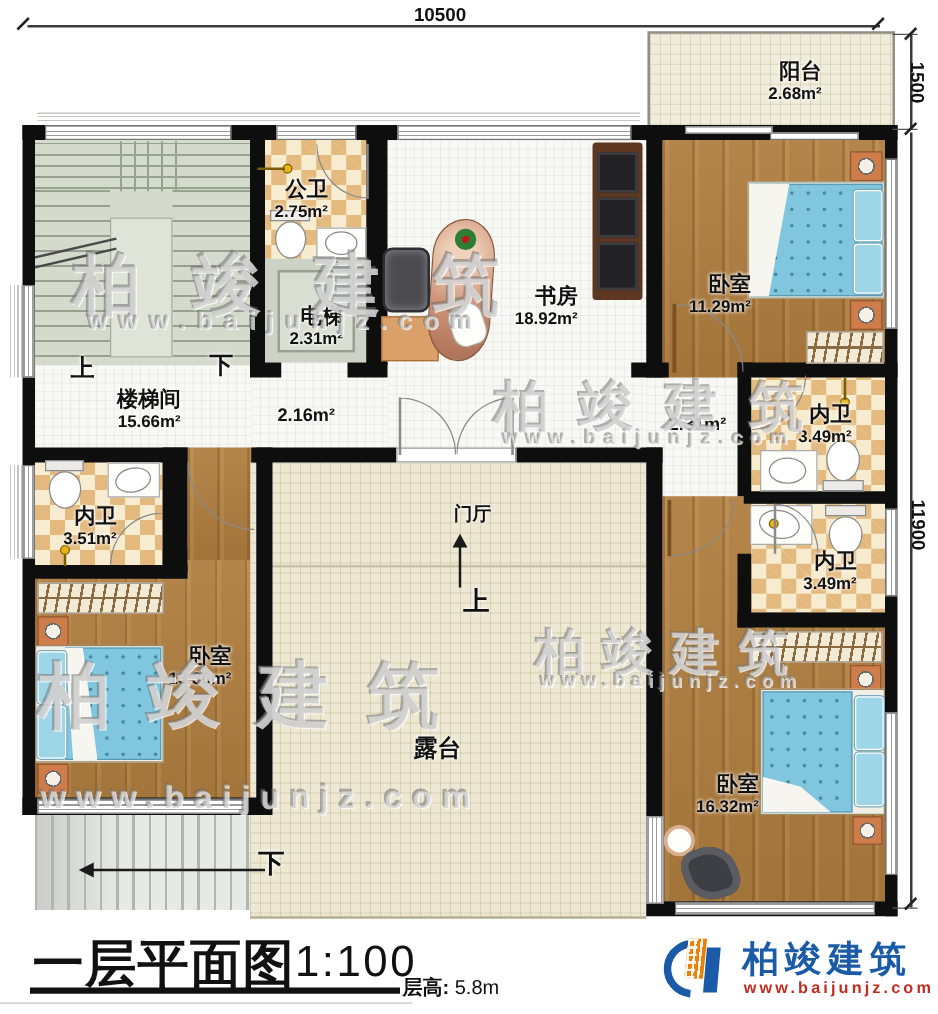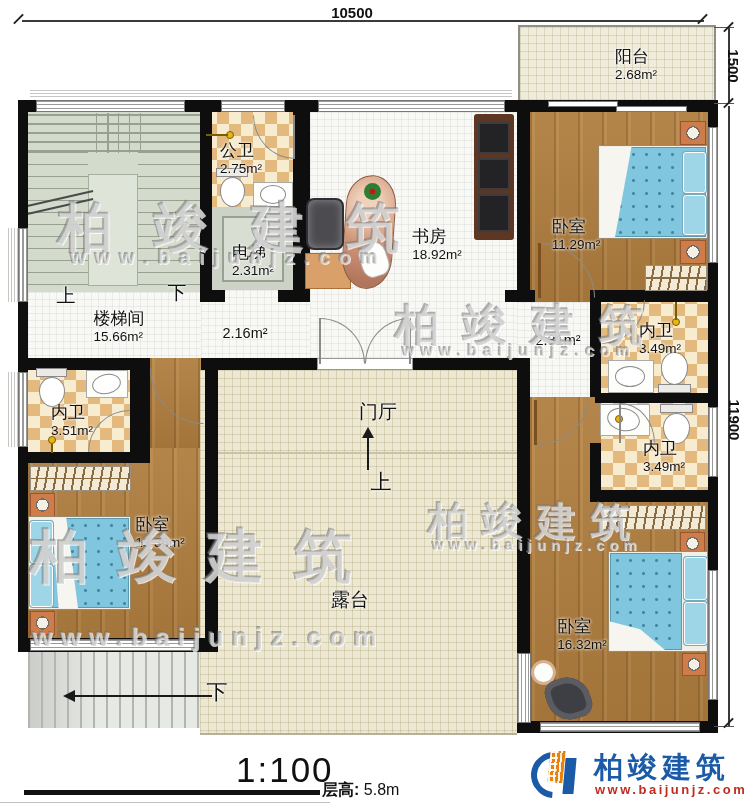--- a/index.html
+++ b/index.html
@@ -48,22 +48,22 @@
   .toilet-bowl{position:absolute;background:#fff;border:1.5px solid #8a8a8a;border-radius:50% 50% 50% 50%/46% 46% 54% 54%;box-sizing:border-box;}
   .toilet-tank{position:absolute;background:#eceae6;border:1px solid #8a8a8a;box-sizing:border-box;}
   .basin{position:absolute;background:#fdfdfa;border:1px solid #aaa;box-sizing:border-box;}
   .basin-oval{position:absolute;background:#fff;border:1.5px solid #8a8a8a;border-radius:50%;box-sizing:border-box;}
   .knob{position:absolute;width:8px;height:8px;border-radius:50%;background:#e7b517;border:1.5px solid #7a5d00;box-sizing:border-box;}
   .arc{position:absolute;box-sizing:border-box;border:1.2px solid #8a8a8a;background:transparent;}
   .arc-tr{border-color:#8a8a8a #8a8a8a transparent transparent;border-radius:0 100% 0 0;}
   .arc-tl{border-color:#8a8a8a transparent transparent #8a8a8a;border-radius:100% 0 0 0;}
   .arc-br{border-color:transparent #8a8a8a #8a8a8a transparent;border-radius:0 0 100% 0;}
   .arc-bl{border-color:transparent transparent #8a8a8a #8a8a8a;border-radius:0 0 0 100%;}
-  .rlabel{position:absolute;transform:translate(-50%,-50%);text-align:left;color:#111;
-    font-weight:normal;white-space:nowrap;line-height:1.15;z-index:30;
+  .rlabel{position:absolute;transform:translate(-50%,-50%);text-align:right;color:#111;
+    font-weight:bold;white-space:nowrap;line-height:1.15;z-index:30;
     text-shadow:0 0 3px rgba(255,255,255,.9),0 0 3px rgba(255,255,255,.9);}
   .rname{font-size:17px;}
   .rarea{font-size:13.5px;}
   .ann{font-size:19px;}
   .dimtxt{position:absolute;font-size:15px;font-weight:bold;color:#111;white-space:nowrap;z-index:30;}
   .dline{position:absolute;background:#3a3a3a;}
   .tick{position:absolute;width:13px;height:2px;background:#222;transform:rotate(-45deg);}
   .wm{position:absolute;font-weight:bold;color:rgba(185,185,185,.5);white-space:nowrap;z-index:40;
       text-shadow:1px 1px 0 rgba(255,255,255,.75),-1px -1px 0 rgba(110,110,110,.55);}
   .tb-title{position:absolute;font-size:41px;font-weight:bold;color:#111;letter-spacing:1px;}
@@ -269,21 +269,21 @@
   </div>
   <div class="rlabel" style="left:660px;top:339px">
     <div class="rname">内卫</div>
     <div class="rarea">3.49m²</div>
   </div>
   <div class="rlabel" style="left:72px;top:421px">
     <div class="rname">内卫</div>
     <div class="rarea">3.51m²</div>
   </div>
   <div class="rlabel" style="left:378px;top:412px">
-    <div class="rname" style="font-size:19px">门厅</div>
+    <div class="rname" style="font-size:15px">门厅</div>
   </div>
   <div class="rlabel" style="left:160px;top:533px">
     <div class="rname">卧室</div>
     <div class="rarea">13.36m²</div>
   </div>
   <div class="rlabel" style="left:350px;top:600px">
     <div class="rname" style="font-size:19px">露台</div>
   </div>
   <div class="rlabel" style="left:664px;top:457px">
     <div class="rname">内卫</div>
@@ -318,20 +318,21 @@
 
   <div class="wm" style="left:58px;top:192px;font-size:54px;letter-spacing:42px">柏竣建筑</div>
   <div class="wm" style="left:70px;top:246px;font-size:20px;letter-spacing:9px">www.baijunjz.com</div>
   <div class="wm" style="left:395px;top:296px;font-size:44px;letter-spacing:24px">柏竣建筑</div>
   <div class="wm" style="left:402px;top:342px;font-size:16px;letter-spacing:6px">www.baijunjz.com</div>
   <div class="wm" style="left:30px;top:518px;font-size:58px;letter-spacing:30px">柏竣建筑</div>
   <div class="wm" style="left:32px;top:622px;font-size:26px;letter-spacing:8px">www.baijunjz.com</div>
   <div class="wm" style="left:428px;top:494px;font-size:40px;letter-spacing:14px">柏竣建筑</div>
   <div class="wm" style="left:432px;top:536px;font-size:15px;letter-spacing:5px">www.baijunjz.com</div>
 
+  <div class="tb-title" style="left:26px;top:744px">一层平面图</div>
   <div class="tb-scale" style="left:236px;top:750px">1:100</div>
   <div class="abs" style="left:24px;top:790px;width:296px;height:5px;background:#111"></div>
   <div class="abs" style="left:0px;top:802px;width:330px;height:1px;background:#c2c2c2"></div>
   <div class="tb-row" style="left:322px;top:780px">
     <b>层高:</b>
     <span>5.8m</span>
   </div>
 
   <div class="abs" style="left:531px;top:752px;width:46px;height:46px;border:6px solid #1a5aa6;border-top-color:transparent;border-right-color:transparent;border-radius:50%;transform:rotate(50deg);box-sizing:border-box"></div>
   <div class="abs" style="left:549px;top:751px;width:15px;height:32px;background:#e8820c;transform:skewX(-6deg);background-image:repeating-linear-gradient(180deg,rgba(255,255,255,.9) 0 2px,transparent 2px 6px),repeating-linear-gradient(90deg,rgba(255,255,255,.9) 0 2px,transparent 2px 5px);background-size:8px 100%,100% 100%;background-repeat:no-repeat"></div>

